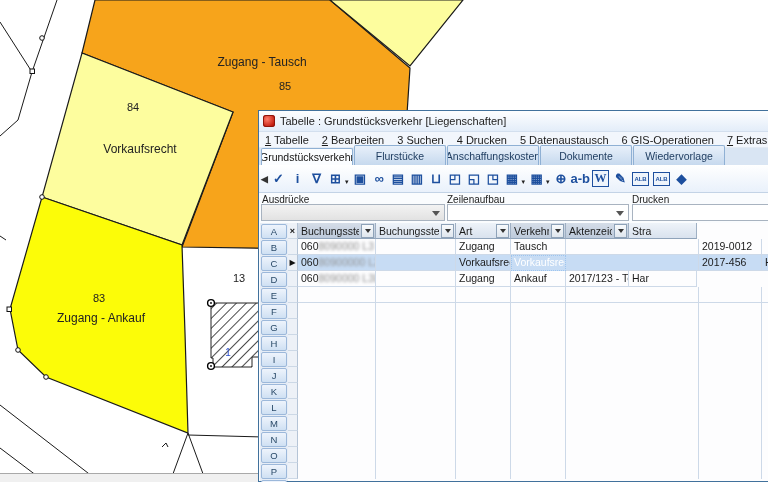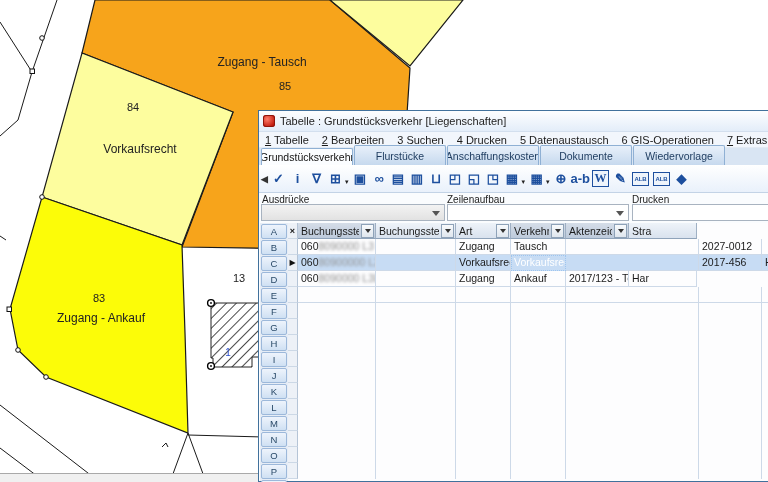--- a/index.html
+++ b/index.html
@@ -251,21 +251,21 @@
               <span class="hlabel">Stra</span>
             </div>
           </div>
           <div class="gridrow">
             <div class="mcell"></div>
             <div class="cell" style="width: 78px;">060<span class="blurred">8090000 L3 B</span></div>
             <div class="cell" style="width: 80px;"></div>
             <div class="cell" style="width: 55px;">Zugang</div>
             <div class="cell" style="width: 55px;">Tausch</div>
             <div class="cell" style="width: 133px;"></div>
-            <div class="cell" style="width: 63px;">2027-0012</div>
+            <div class="cell" style="width: 63px;">2019-0012</div>
             <div class="cell" style="width: 68px;"></div>
           </div>
           <div class="gridrow cur">
             <div class="mcell">▶</div>
             <div class="cell" style="width: 78px;">060<span class="blurred">80900000 L27</span></div>
             <div class="cell" style="width: 80px;"></div>
             <div class="cell" style="width: 55px;">Vorkaufsrecht</div>
             <div class="cell selcell" style="width: 55px;">Vorkaufsrecht</div>
             <div class="cell" style="width: 133px;"></div>
             <div class="cell" style="width: 63px;">2017-456</div>

